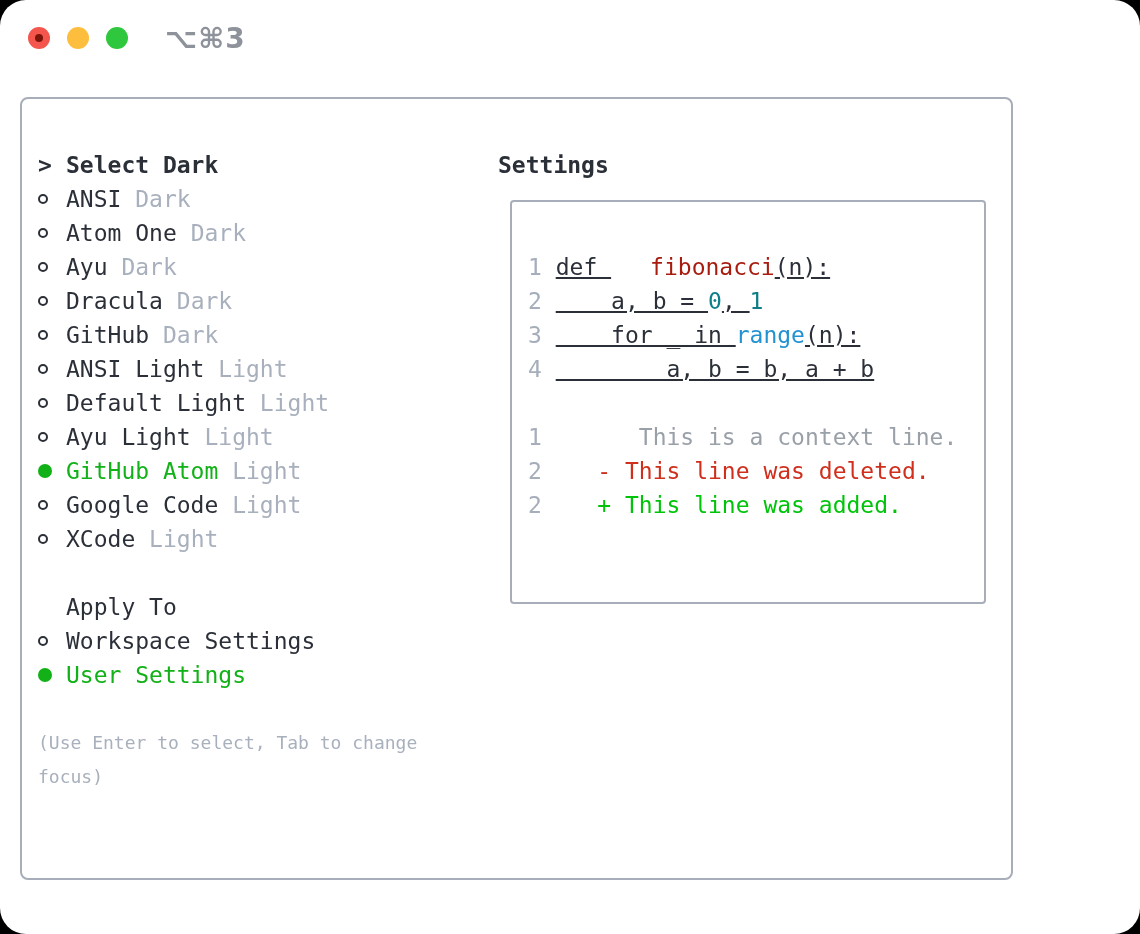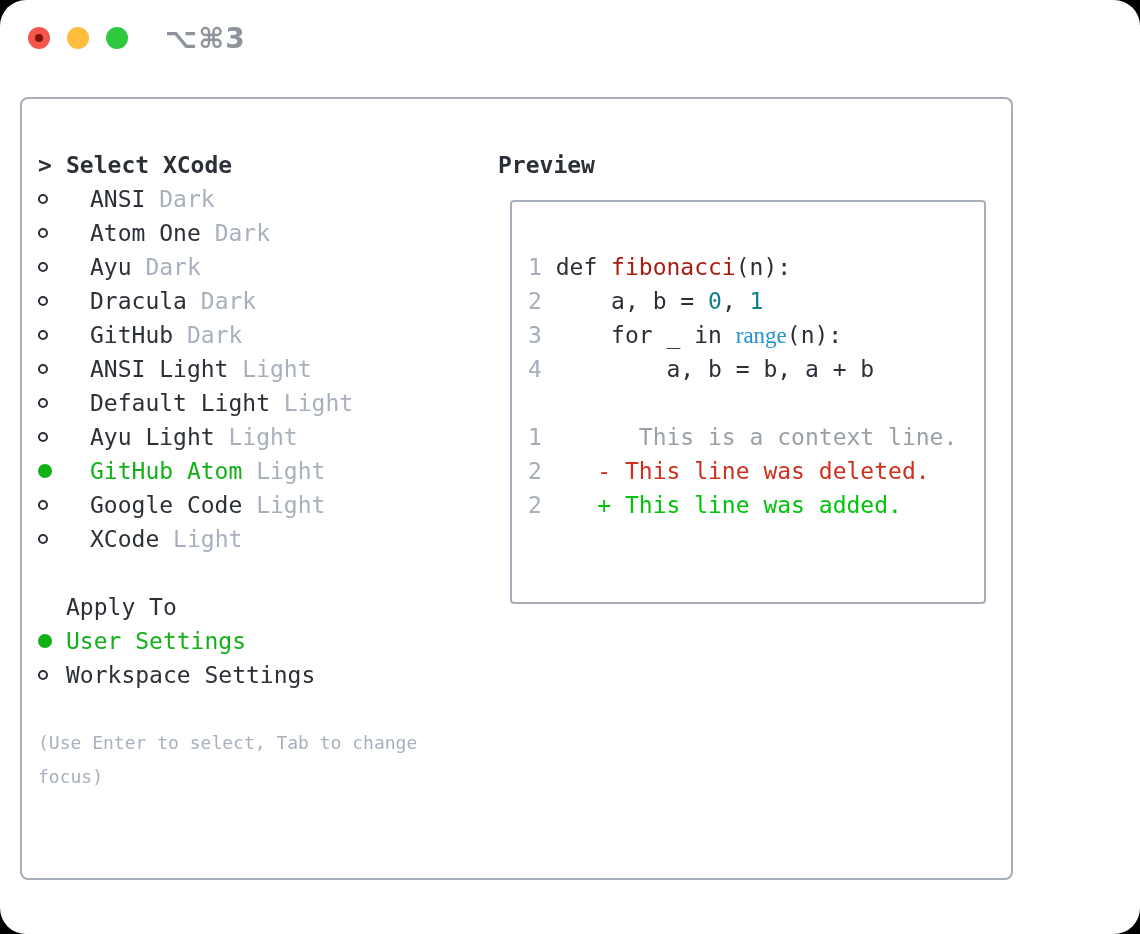--- a/index.html
+++ b/index.html
@@ -25,40 +25,40 @@
     border:2px solid var(--border);border-radius:8px;background:#fff;
   }
   .left-col{position:absolute;left:16px;top:49px;width:440px;font-size:23px;color:var(--fg);}
   .row{display:flex;align-items:center;height:34px;}
   .row .pfx{width:28px;flex:0 0 28px;display:inline-flex;align-items:center;}
   .row .rowtext{white-space:pre;}
   .prompt{font-weight:700;color:var(--fg);}
   .hdr{font-weight:700;color:var(--fg);white-space:pre;}
   .ring{width:10px;height:10px;border:2px solid var(--fg);border-radius:50%;display:inline-block;}
   .dotfill{width:14px;height:14px;border-radius:50%;background:var(--green);display:inline-block;}
-  .tname{color:var(--fg);margin-left:24px;}
+  .tname{color:var(--fg);}
   .theme-row.selected .tname{color:var(--green);}
   .tsuffix{color:var(--muted);margin-top:33px;}
   .apply-name{color:var(--fg);}
   .apply-row.selected .apply-name{color:var(--green);}
   .spacer{height:34px;}
   .hint{width:412px;line-height:34px;color:var(--muted);font-size:18px;}
   
   .preview-header{position:absolute;left:476px;top:49px;height:34px;line-height:34px;font-size:23px;font-weight:700;color:var(--fg);}
   .preview-box{
     position:absolute;left:488px;top:101px;width:476px;height:404px;
     border:2px solid var(--border);border-radius:4px;background:#fff;
     padding:48px 0 0 16px;font-size:23px;overflow:hidden;
   }
   .pline{height:34px;line-height:34px;white-space:pre;}
   .ln{color:var(--ln);}
-  .c-fg{color:var(--fg);}
-  .c-func{color:var(--func);}
+  .c-fg{color:var(--fg);text-decoration:underline;}
+  .c-func{color:var(--func);margin-left:39px;}
   .c-num{color:var(--num);}
-  .c-builtin{color:var(--builtin);font-family:Liberation Serif, serif;}
+  .c-builtin{color:var(--builtin);}
   .c-context{color:var(--context);}
   .c-deleted{color:var(--deleted);margin-top:19px;}
   .c-added{color:var(--added);margin-top:12px;}
 </style>
 </head>
 <body>
 
 <div class="window">
   <div class="titlebar">
     <span class="tl red">
@@ -68,21 +68,21 @@
     <span class="tl green"></span>
     <span class="win-title">⌥⌘3</span>
   </div>
 
   <div class="panel">
     <div class="left-col">
       <div class="row">
         <span class="pfx">
             <span class="prompt">&gt;</span>
           </span>
-        <span class="hdr">Select XCode</span>
+        <span class="hdr">Select Dark</span>
       </div>
       <div id="theme-list">
           <div class="row theme-row">
             <span class="pfx">
               <span class="ring"></span>
             </span>
             <span class="rowtext"><span class="tname">ANSI</span><span class="tsuffix"> Dark</span></span>
           </div>
           <div class="row theme-row">
             <span class="pfx">
@@ -144,38 +144,38 @@
             </span>
             <span class="rowtext"><span class="tname">XCode</span><span class="tsuffix"> Light</span></span>
           </div>
         </div>
       <div class="spacer"></div>
       <div class="row">
         <span class="pfx"></span>
         <span class="rowtext">Apply To</span>
       </div>
       <div id="apply-list">
+          <div class="row apply-row">
+            <span class="pfx">
+              <span class="ring"></span>
+            </span>
+            <span class="rowtext"><span class="apply-name">Workspace Settings</span></span>
+          </div>
           <div class="row apply-row selected">
             <span class="pfx">
               <span class="dotfill"></span>
             </span>
             <span class="rowtext"><span class="apply-name">User Settings</span></span>
           </div>
-          <div class="row apply-row">
-            <span class="pfx">
-              <span class="ring"></span>
-            </span>
-            <span class="rowtext"><span class="apply-name">Workspace Settings</span></span>
-          </div>
         </div>
       <div class="spacer"></div>
       <div class="hint">(Use Enter to select, Tab to change focus)</div>
     </div>
 
-    <div class="preview-header">Preview</div>
+    <div class="preview-header">Settings</div>
     <div class="preview-box" id="preview-box">
         <div class="pline"><span class="ln">1 </span><span class="c-fg">def </span><span class="c-func">fibonacci</span><span class="c-fg">(n):</span></div>
         <div class="pline"><span class="ln">2 </span><span class="c-fg">    a, b = </span><span class="c-num">0</span><span class="c-fg">, </span><span class="c-num">1</span></div>
         <div class="pline"><span class="ln">3 </span><span class="c-fg">    for _ in </span><span class="c-builtin">range</span><span class="c-fg">(n):</span></div>
         <div class="pline"><span class="ln">4 </span><span class="c-fg">        a, b = b, a + b</span></div>
         <div class="pline"></div>
         <div class="pline"><span class="ln">1 </span><span class="c-context">      This is a context line.</span></div>
         <div class="pline"><span class="ln">2 </span><span class="c-deleted">   - This line was deleted.</span></div>
         <div class="pline"><span class="ln">2 </span><span class="c-added">   + This line was added.</span></div>
       </div>

